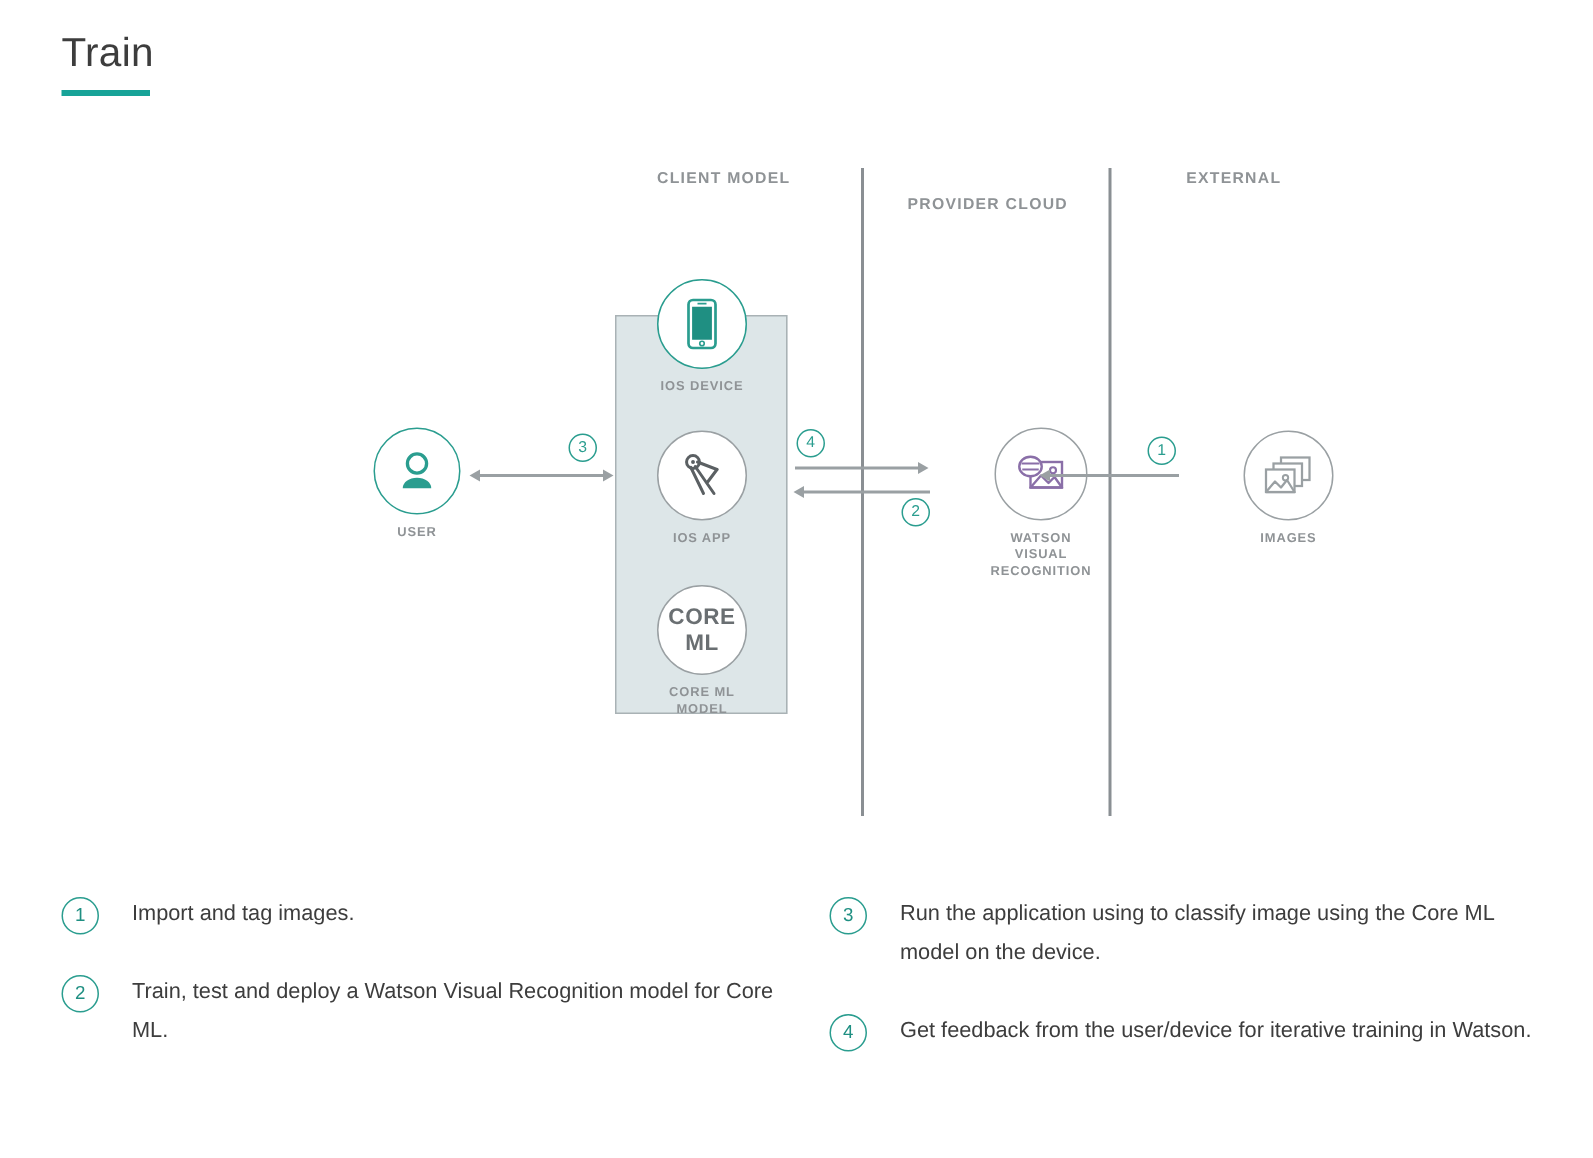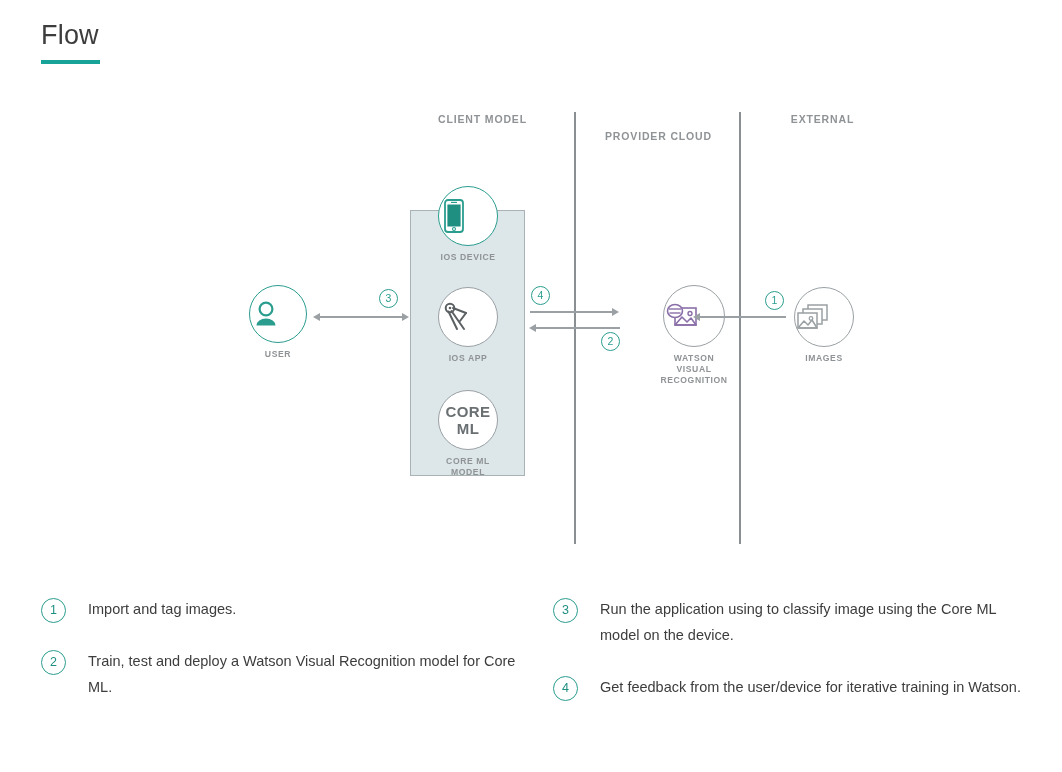--- a/index.html
+++ b/index.html
@@ -35,21 +35,21 @@
 
   .client-panel{
     position:absolute;left:410px;top:210px;width:115px;height:266px;
     background:#dde6e8;border:1px solid #a9b2b5;box-sizing:border-box;
   }
 
   .node{position:absolute;text-align:center;}
   .node-circle{
     border-radius:50%;background:#ffffff;
     box-sizing:border-box;
-    display:flex;align-items:center;justify-content:flex-start;
+    display:flex;align-items:center;justify-content:center;
     margin:0 auto;
   }
   .node-circle.gray{border:1.6px solid #9aa0a3;}
   .node-circle.teal{border:1.8px solid #2a9d8f;}
   .node-label{
     margin-top:6px;
     font-size:8.6px;font-weight:700;letter-spacing:.6px;
     color:#8f9396;line-height:1.28;white-space:pre-line;
   }
   .coreml-text{
@@ -88,21 +88,21 @@
     position:absolute;left:0;top:2px;
     width:25px;height:25px;border-radius:50%;
     border:1.6px solid #2a9d8f;color:#1f8f82;
     font-size:12.5px;line-height:22px;text-align:center;
     box-sizing:border-box;font-weight:400;
   }
 </style>
 </head>
 <body>
 
-<div class="page-title">Flow</div>
+<div class="page-title">Train</div>
 <div class="title-rule"></div>
 
 <div class="diagram">
 
   <div class="lane-header" style="left:420px;top:113px;width:125px;">CLIENT MODEL</div>
   <div class="lane-header" style="left:596px;top:130px;width:125px;">PROVIDER CLOUD</div>
   <div class="lane-header" style="left:760px;top:113px;width:125px;">EXTERNAL</div>
 
   <div class="lane-divider" style="left:574px;top:112px;height:432px;"></div>
   <div class="lane-divider" style="left:739px;top:112px;height:432px;"></div>
@@ -177,21 +177,21 @@
       </svg>
     </div>
     <div class="node-label">WATSON VISUAL
 RECOGNITION</div>
   </div>
 
   <div class="arrow-line" style="left:700px;top:316px;width:86px;"></div>
   <div class="arrow-head left" style="left:693px;top:312.5px;"></div>
   <div class="step-badge" style="left:765px;top:291px;">1</div>
 
-  <div class="node" style="left:789px;top:287px;width:70px;">
+  <div class="node" style="left:824px;top:287px;width:70px;">
     <div class="node-circle gray" style="width:60px;height:60px;">
       <svg width="36" height="32" viewBox="0 0 36 32">
         <rect x="13" y="4" width="19" height="15" fill="#ffffff" stroke="#9aa0a3" stroke-width="1.5"></rect>
         <rect x="8" y="8" width="19" height="15" fill="#ffffff" stroke="#9aa0a3" stroke-width="1.5"></rect>
         <rect x="3" y="12" width="19" height="15" fill="#ffffff" stroke="#9aa0a3" stroke-width="1.5"></rect>
         <circle cx="16" cy="17.5" r="1.8" fill="none" stroke="#9aa0a3" stroke-width="1.3"></circle>
         <path d="M3 27 l6-7 4 4 4-5 5 8 z" fill="none" stroke="#9aa0a3" stroke-width="1.5" stroke-linejoin="round"></path>
       </svg>
     </div>
     <div class="node-label">IMAGES</div>

